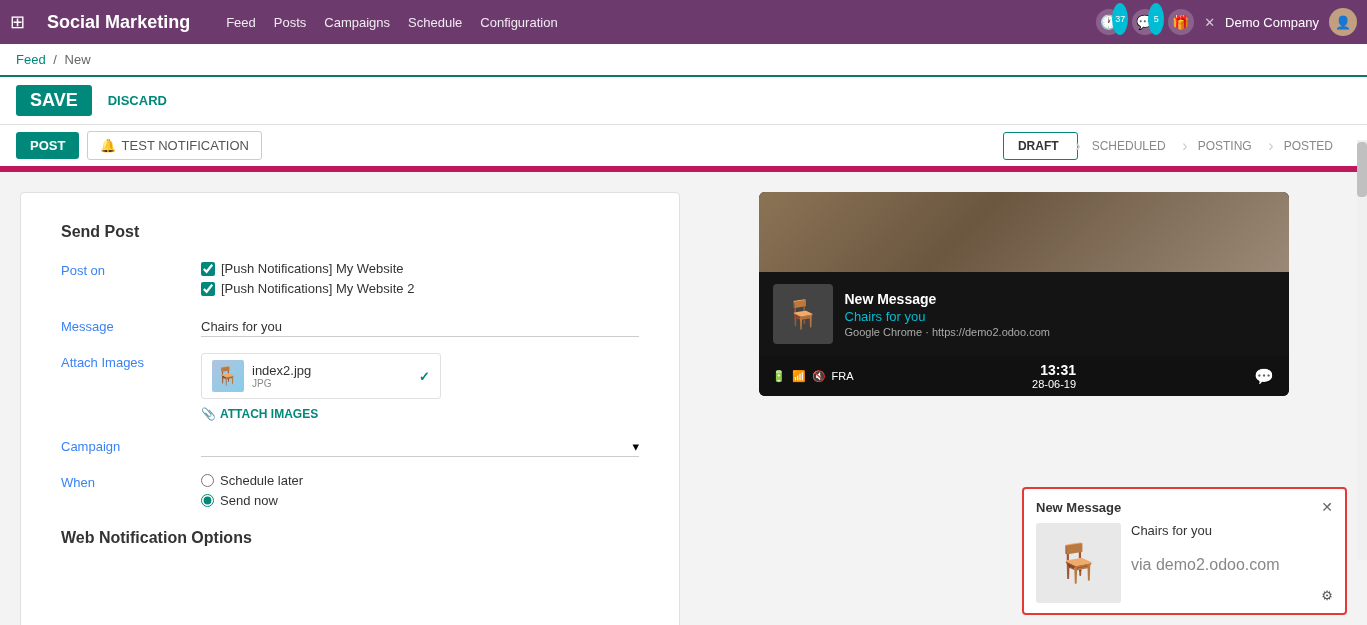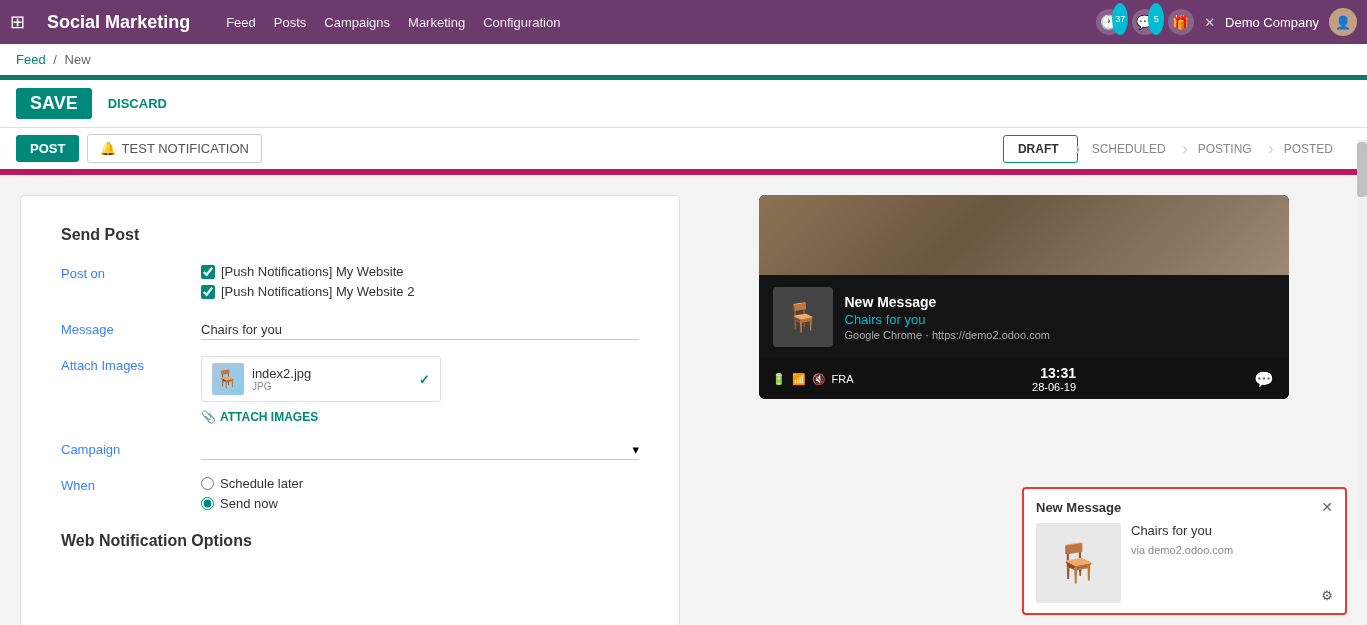--- a/index.html
+++ b/index.html
@@ -23,21 +23,21 @@
     .badge-wrap { position: relative; cursor: pointer; }
     .badge { position: absolute; top: -6px; right: -6px; background: #00bcd4; color: white; border-radius: 50%; font-size: 9px; min-width: 16px; height: 32px; display: flex; align-items: center; justify-content: center; }
     .icon-circle { width: 26px; height: 26px; border-radius: 50%; background: rgba(255,255,255,0.2); display: flex; align-items: center; justify-content: center; font-size: 14px; color: white; cursor: pointer; }
     .company-name { color: white; font-size: 13px; }
     .avatar { width: 28px; height: 28px; border-radius: 50%; background: #c0a080; display: flex; align-items: center; justify-content: center; font-size: 13px; color: white; cursor: pointer; }
 
     
     .breadcrumb-bar {
       background: white;
       padding: 8px 16px;
-      border-bottom: 5px solid #0f766e;
+      border-bottom: 2px solid #0f766e;
       font-size: 13px;
       color: #666;
     }
     .breadcrumb-bar .feed-link { color: #00897b; cursor: pointer; }
     .breadcrumb-bar .separator { margin: 0 4px; }
 
     
     .toolbar {
       background: white;
       padding: 8px 16px;
@@ -334,21 +334,21 @@
 
 <div class="page-wrapper">
 
   <nav class="top-nav">
     <span class="grid-icon">⊞</span>
     <span class="app-title">Social Marketing</span>
     <div class="nav-links">
       <a>Feed</a>
       <a>Posts</a>
       <a>Campaigns</a>
-      <a>Marketing</a>
+      <a>Schedule</a>
       <a>Configuration</a>
     </div>
     <div class="right-icons">
       <div class="badge-wrap">
         <div class="icon-circle">🕐</div>
         <span class="badge">37</span>
       </div>
       <div class="badge-wrap">
         <div class="icon-circle">💬</div>
         <span class="badge">5</span>
@@ -498,21 +498,21 @@
 
   <div style="position: fixed; bottom: 10px; right: 20px; width: 325px; background: white; border: 2px solid #e53935; border-radius: 4px; padding: 10px 12px; z-index: 100;">
     <div style="display:flex; justify-content:space-between; align-items:center; margin-bottom:8px;">
       <span style="font-size:13px; font-weight:600; color:#333;">New Message</span>
       <button style="background:none;border:none;cursor:pointer;font-size:14px;color:#666;">✕</button>
     </div>
     <div style="display:flex; gap:10px; align-items:flex-start; position:relative;">
       <div style="width:85px; height:80px; background:#e8e8e8; border-radius:3px; display:flex; align-items:center; justify-content:center; font-size:38px; flex-shrink:0;">🪑</div>
       <div>
         <div style="font-size:13px;color:#333;">Chairs for you</div>
-        <div style="font-size:11px;color:#888;margin-top:6px;text-align:right;">via demo2.odoo.com</div>
+        <div style="font-size:16px;color:#888;margin-top:18px;text-align:right;">via demo2.odoo.com</div>
       </div>
       <span style="position:absolute; bottom:0; right:0; color:#555; font-size:13px; cursor:pointer;">⚙</span>
     </div>
   </div>
 
   <div style="position:fixed; right:0; top:140px; width:10px; height:420px; background:#f0f0f0;">
     <div style="width:100%; height:55px; background:#c0c0c0; border-radius:4px; margin-top:2px;"></div>
   </div>
 </div>
 

